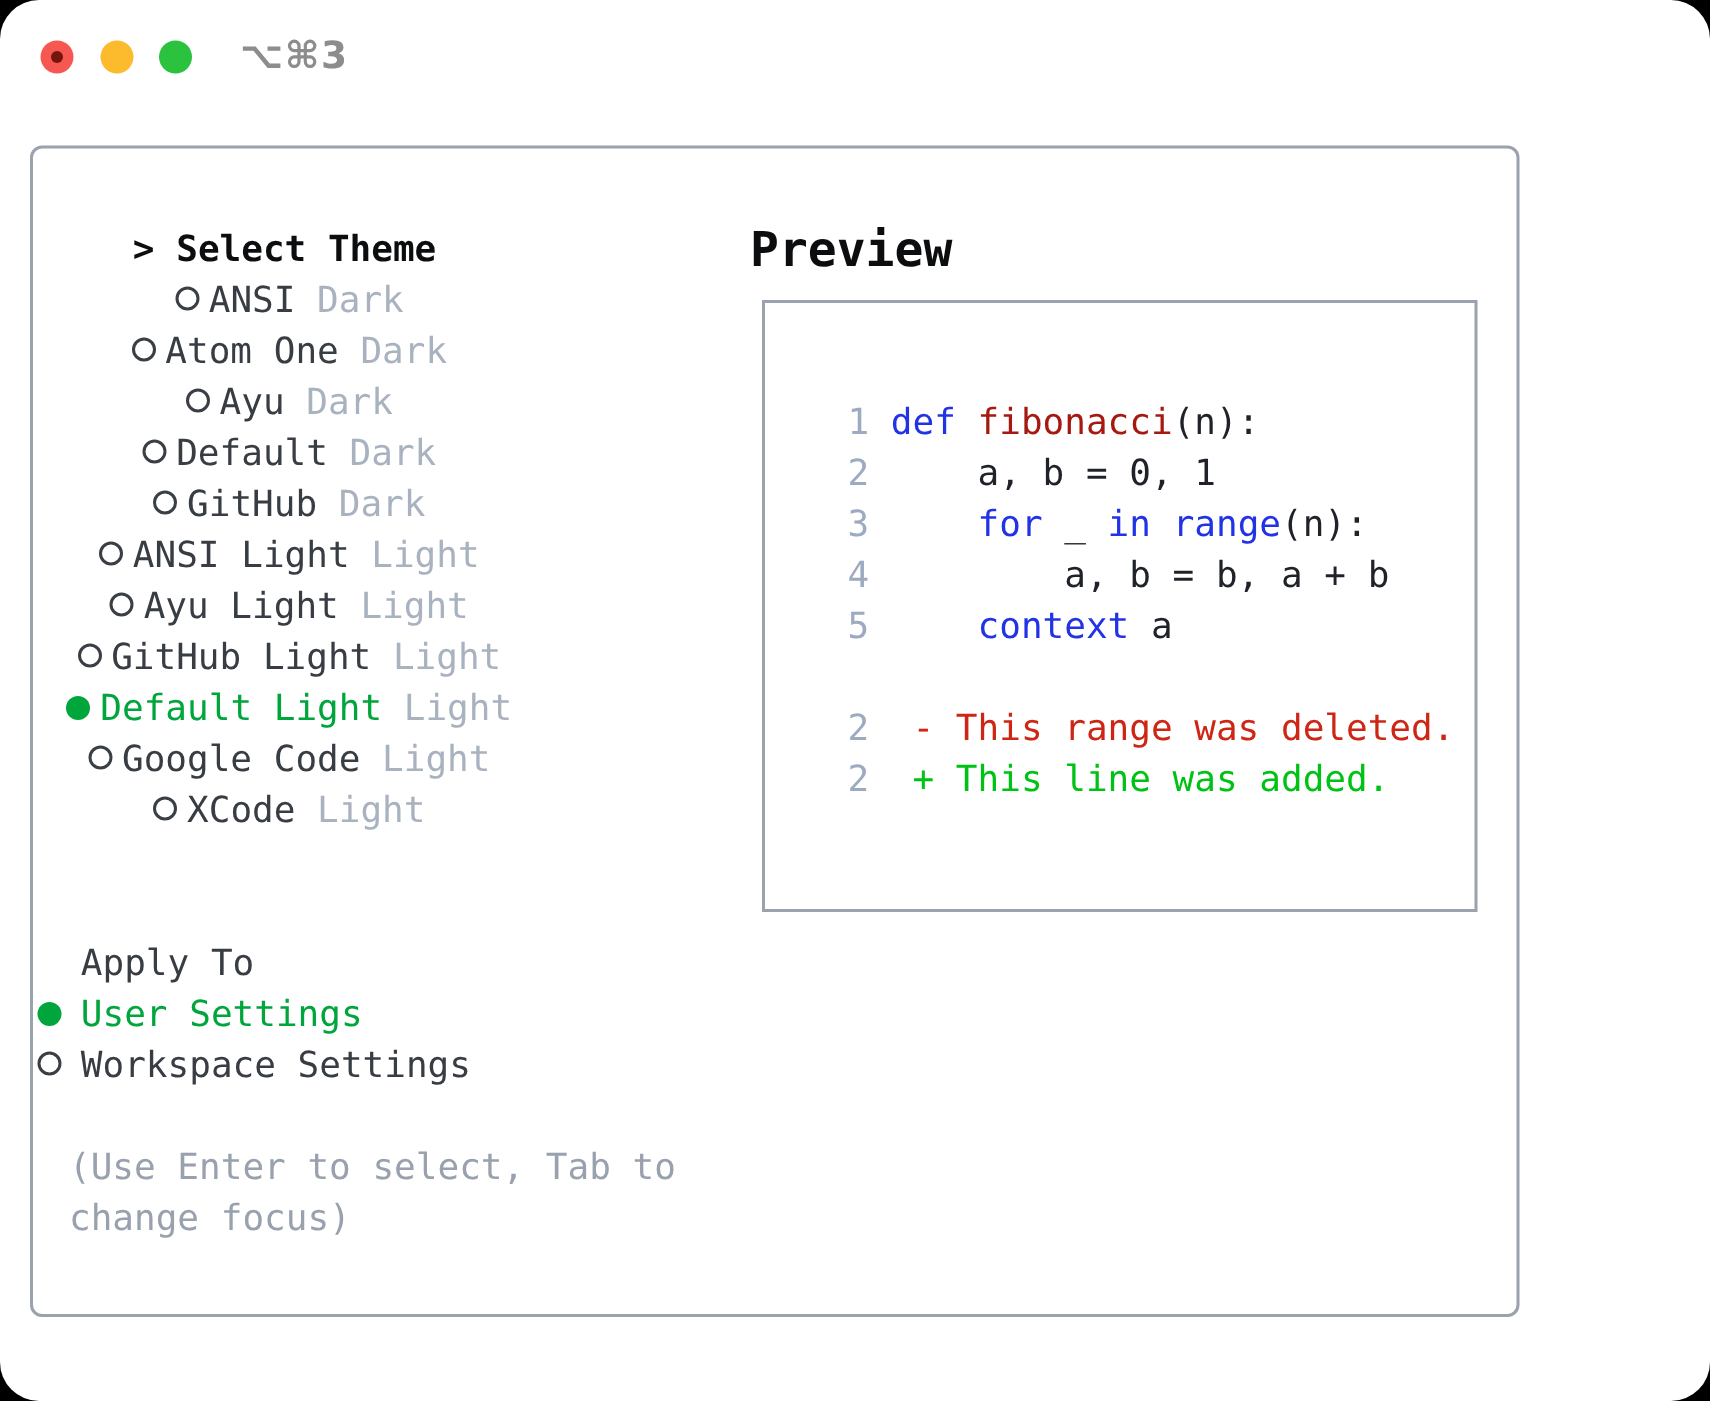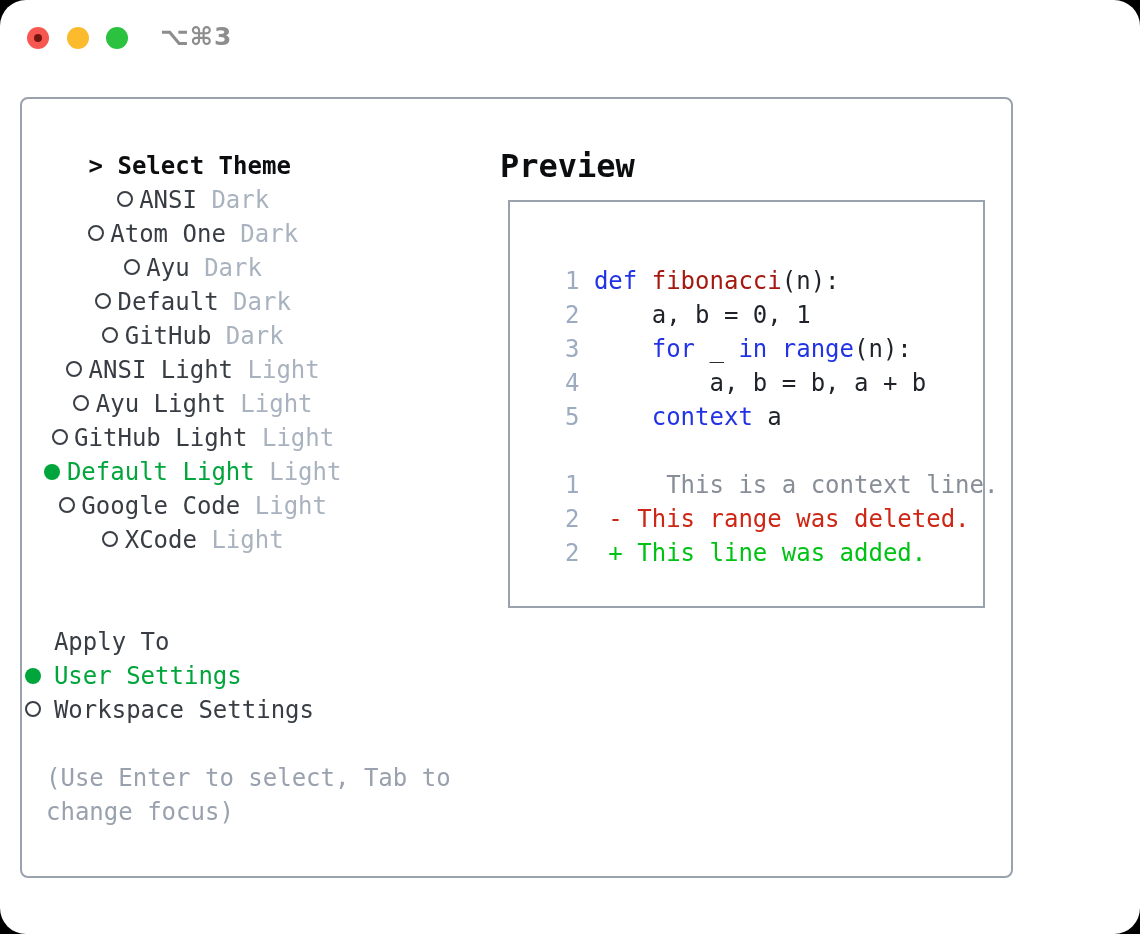--- a/index.html
+++ b/index.html
@@ -93,18 +93,17 @@
 
   <div id="preview-title">Preview</div>
   <div class="preview-box"></div>
   <div id="code">
       <div class="row"><span class="num">1</span><span class="seg-keyword">def</span><span class="seg-plain"> </span><span class="seg-function">fibonacci</span><span class="seg-plain">(n):</span></div>
       <div class="row"><span class="num">2</span><span class="seg-plain">    a, b = 0, 1</span></div>
       <div class="row"><span class="num">3</span><span class="seg-plain">    </span><span class="seg-keyword">for</span><span class="seg-plain"> _ </span><span class="seg-keyword">in</span><span class="seg-plain"> </span><span class="seg-keyword">range</span><span class="seg-plain">(n):</span></div>
       <div class="row"><span class="num">4</span><span class="seg-plain">        a, b = b, a + b</span></div>
       <div class="row"><span class="num">5</span><span class="seg-plain">    </span><span class="seg-keyword">context</span><span class="seg-plain"> a</span></div>
       <div class="row"><span class="num"></span></div>
-      <div class="row"><span class="num">1</span><span class="seg-context">     This is a context line.</span></div>
       <div class="row"><span class="num">2</span><span class="seg-deleted"> - This range was deleted.</span></div>
       <div class="row"><span class="num">2</span><span class="seg-added"> + This line was added.</span></div>
     </div>
 
 </div>
 
 </body></html>

